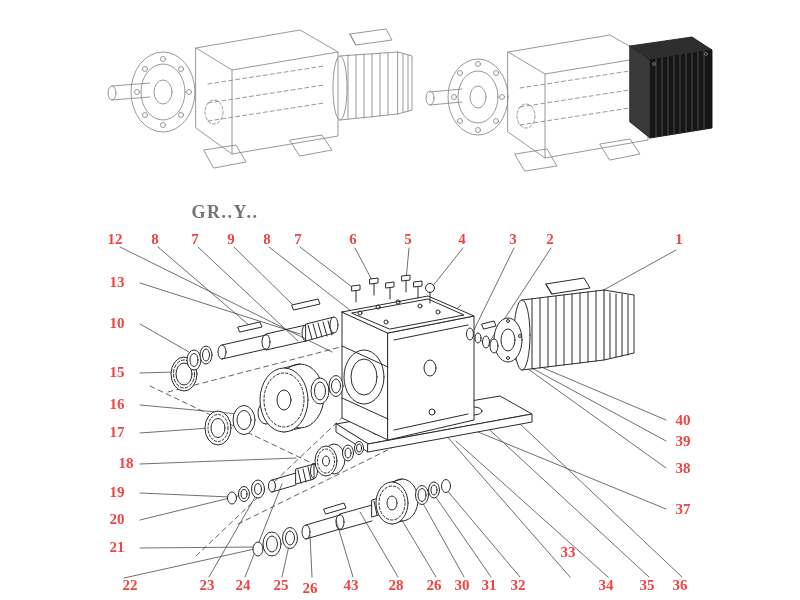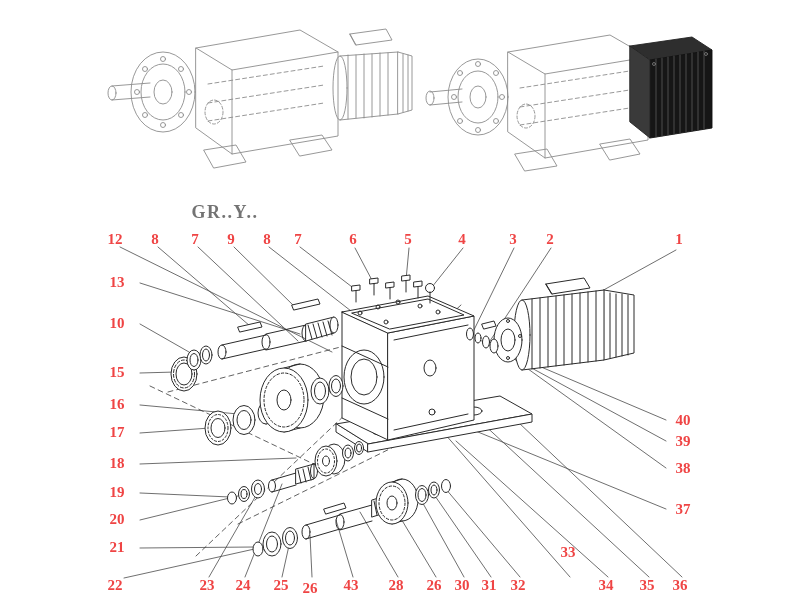--- a/index.html
+++ b/index.html
@@ -299,26 +299,26 @@
   <span class="callout" style="left:462px;top:239px">4</span>
   <span class="callout" style="left:513px;top:239px">3</span>
   <span class="callout" style="left:550px;top:239px">2</span>
   <span class="callout" style="left:679px;top:239px">1</span>
 
   <span class="callout" style="left:117px;top:282px">13</span>
   <span class="callout" style="left:117px;top:323px">10</span>
   <span class="callout" style="left:117px;top:372px">15</span>
   <span class="callout" style="left:117px;top:404px">16</span>
   <span class="callout" style="left:117px;top:432px">17</span>
-  <span class="callout" style="left:117px;top:463px">18</span>
+  <span class="callout" style="left:126px;top:463px">18</span>
   <span class="callout" style="left:117px;top:492px">19</span>
   <span class="callout" style="left:117px;top:519px">20</span>
   <span class="callout" style="left:117px;top:547px">21</span>
 
-  <span class="callout" style="left:115px;top:585px">22</span>
+  <span class="callout" style="left:130px;top:585px">22</span>
   <span class="callout" style="left:207px;top:585px">23</span>
   <span class="callout" style="left:243px;top:585px">24</span>
   <span class="callout" style="left:281px;top:585px">25</span>
   <span class="callout" style="left:310px;top:588px">26</span>
   <span class="callout" style="left:351px;top:585px">43</span>
   <span class="callout" style="left:396px;top:585px">28</span>
   <span class="callout" style="left:434px;top:585px">26</span>
   <span class="callout" style="left:462px;top:585px">30</span>
   <span class="callout" style="left:489px;top:585px">31</span>
   <span class="callout" style="left:518px;top:585px">32</span>

